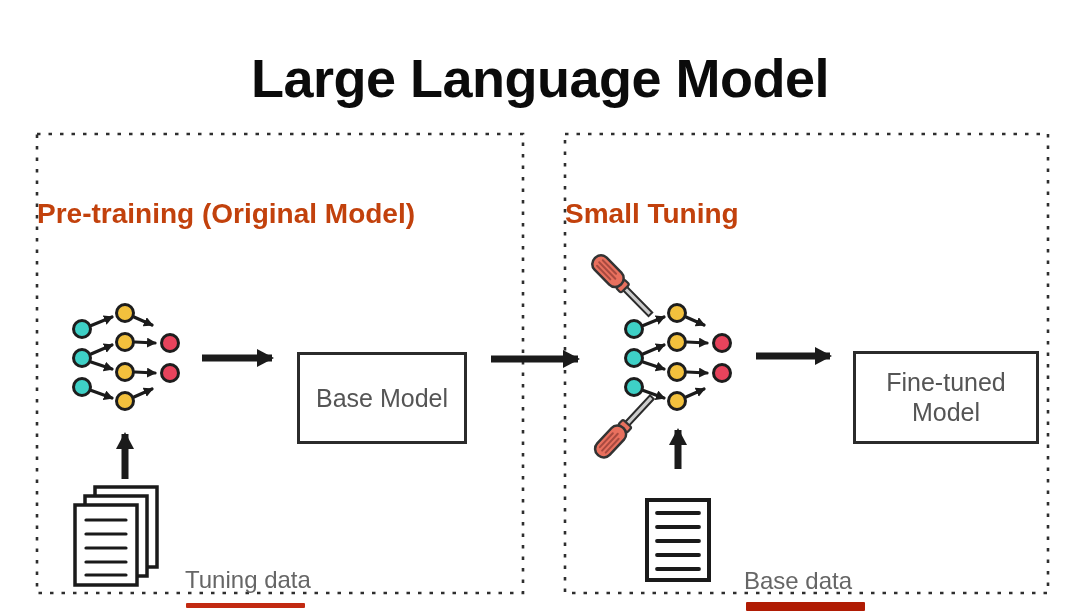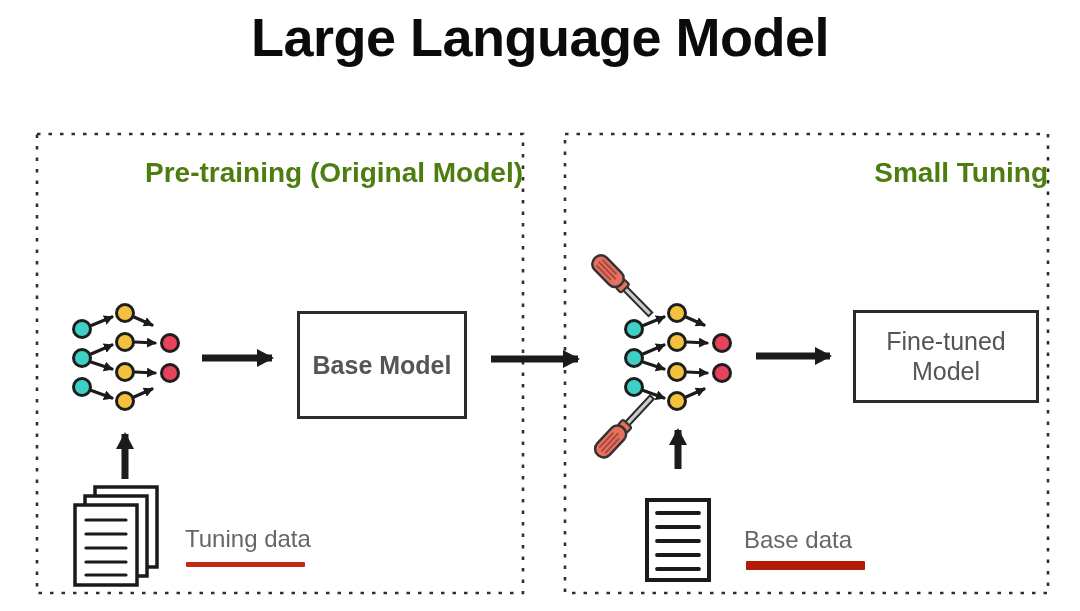--- a/index.html
+++ b/index.html
@@ -3,45 +3,45 @@
 <meta charset="utf-8">
 <style>
   html, body {
     margin: 0; padding: 0;
     width: 1080px; height: 611px;
     background: #ffffff;
     font-family: "Liberation Sans", "DejaVu Sans", sans-serif;
     overflow: hidden;
   }
   .stage { position: relative; width: 1080px; height: 611px; }
-  .abs { position: absolute; }
+  .abs { position: absolute; margin-top: 41px; }
 
   .title {
     top: 8px; left: 0; width: 1080px;
     text-align: center;
     font-size: 54px; font-weight: bold; color: #0b0b0b;
     line-height: 1.1; letter-spacing: -0.5px;
   }
   .panel-heading {
-    font-size: 28px; font-weight: bold; color: #4d7c0f;
-    text-align: right; line-height: 1.1;
+    font-size: 28px; font-weight: bold; color: #c2410c;
+    text-align: left; line-height: 1.1;
   }
   .heading-left  { top: 158px; left: 37px;  width: 486px; }
   .heading-right { top: 158px; left: 565px; width: 483px; }
 
   .model-box {
     background: #ffffff;
     border: 3px solid var(--box-border, #2b2b2b);
     box-sizing: border-box;
     display: flex; flex-direction: column;
     align-items: center; justify-content: center;
     color: var(--box-text, #555);
     text-align: center;
   }
-  .box-base { left: 297px; top: 311px; width: 170px; height: 108px; font-size: 25px; font-weight: bold; }
+  .box-base { left: 297px; top: 311px; width: 170px; height: 92px; font-size: 25px; }
   .box-ft   { left: 853px; top: 310px; width: 186px; height: 93px; font-size: 25px; line-height: 1.18; }
 
   .data-label {
     font-size: 24px; color: var(--label-text, #666); line-height: 1.1; white-space: nowrap;
   }
   .label-large { left: 185px; top: 526px; }
   .label-small { left: 744px; top: 527px; }
 
   .underline-large {
     left: 186px; top: 562px; width: 119px; height: 5px;

